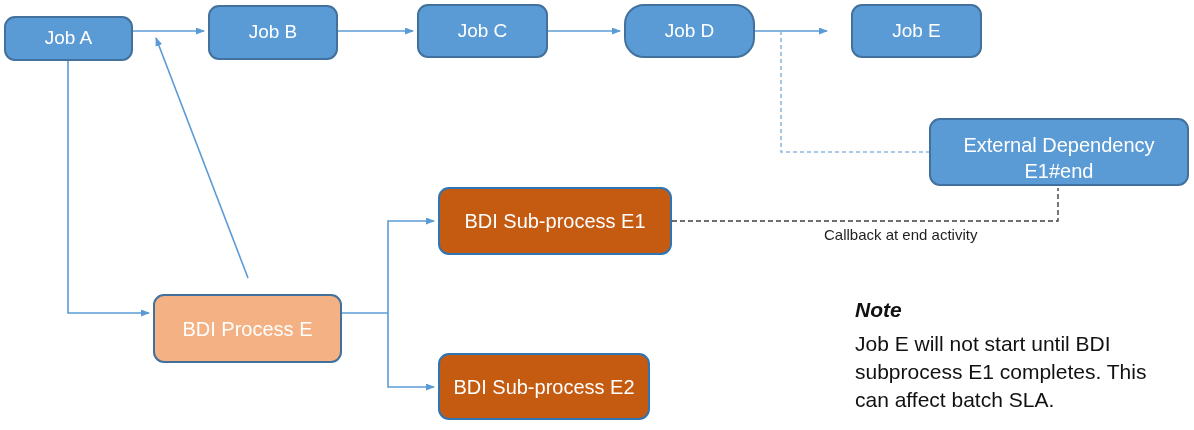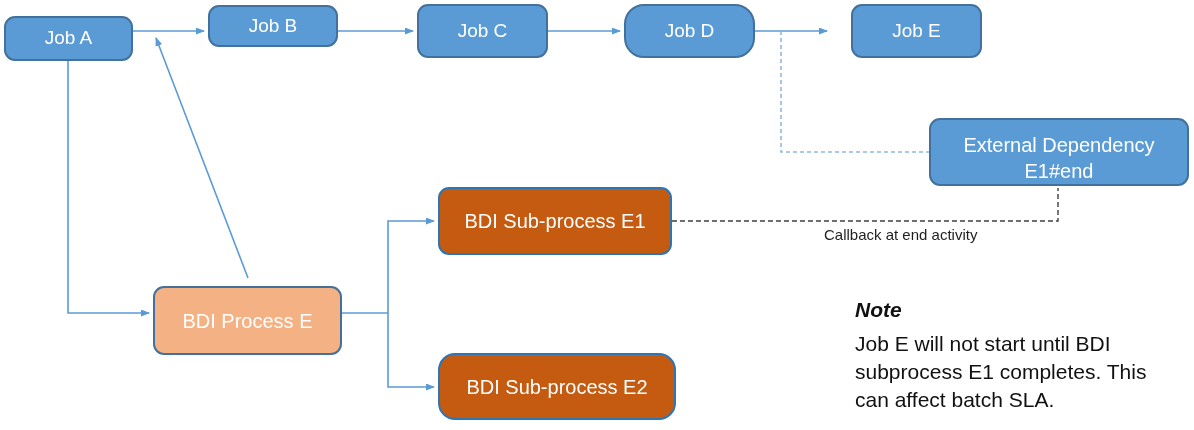--- a/index.html
+++ b/index.html
@@ -122,21 +122,21 @@
     <path class="edge" d="M388 313 L388 221 L434 221" marker-end="url(#arrow-blue)"></path>
     <path class="edge" d="M388 313 L388 387 L434 387" marker-end="url(#arrow-blue)"></path>
 
     <path class="edge dashed-black" d="M672 221 L1058 221 L1058 188"></path>
   </svg>
 
   <div class="node node-blue" style="left:4px; top:16px; width:129px; height:45px;">
     <span>Job A</span>
   </div>
 
-  <div class="node node-blue" style="left:208px; top:5px; width:130px; height:42px;">
+  <div class="node node-blue" style="left:208px; top:5px; width:130px; height:55px;">
     <span>Job B</span>
   </div>
 
   <div class="node node-blue" style="left:417px; top:4px; width:131px; height:54px;">
     <span>Job C</span>
   </div>
 
   <div class="node node-blue" style="left:624px; top:4px; width:131px; height:54px;border-radius:20px;">
     <span>Job D</span>
   </div>
@@ -149,25 +149,25 @@
     <span>
       <span style="display:block;">External Dependency</span>
       <span style="display:block;">E1#end</span>
     </span>
   </div>
 
   <div class="node node-subprocess" style="left:438px; top:187px; width:234px; height:68px;">
     <span>BDI Sub-process E1</span>
   </div>
 
-  <div class="node node-process" style="left:153px; top:286px; width:189px; height:69px;">
+  <div class="node node-process" style="left:153px; top:294px; width:189px; height:69px;">
     <span>BDI Process E</span>
   </div>
 
-  <div class="node node-subprocess" style="left:438px; top:353px; width:238px; height:67px;border-radius:17px;">
+  <div class="node node-subprocess" style="left:438px; top:353px; width:212px; height:67px;">
     <span>BDI Sub-process E2</span>
   </div>
 
   <span class="edge-label" style="left:795px; top:226px;">Callback at end activity</span>
 
   <div class="note">
     <div class="note-title">Note</div>
     <div class="note-line">Job E will not start until BDI</div>
     <div class="note-line">subprocess E1 completes. This</div>
     <div class="note-line">can affect batch SLA.</div>

